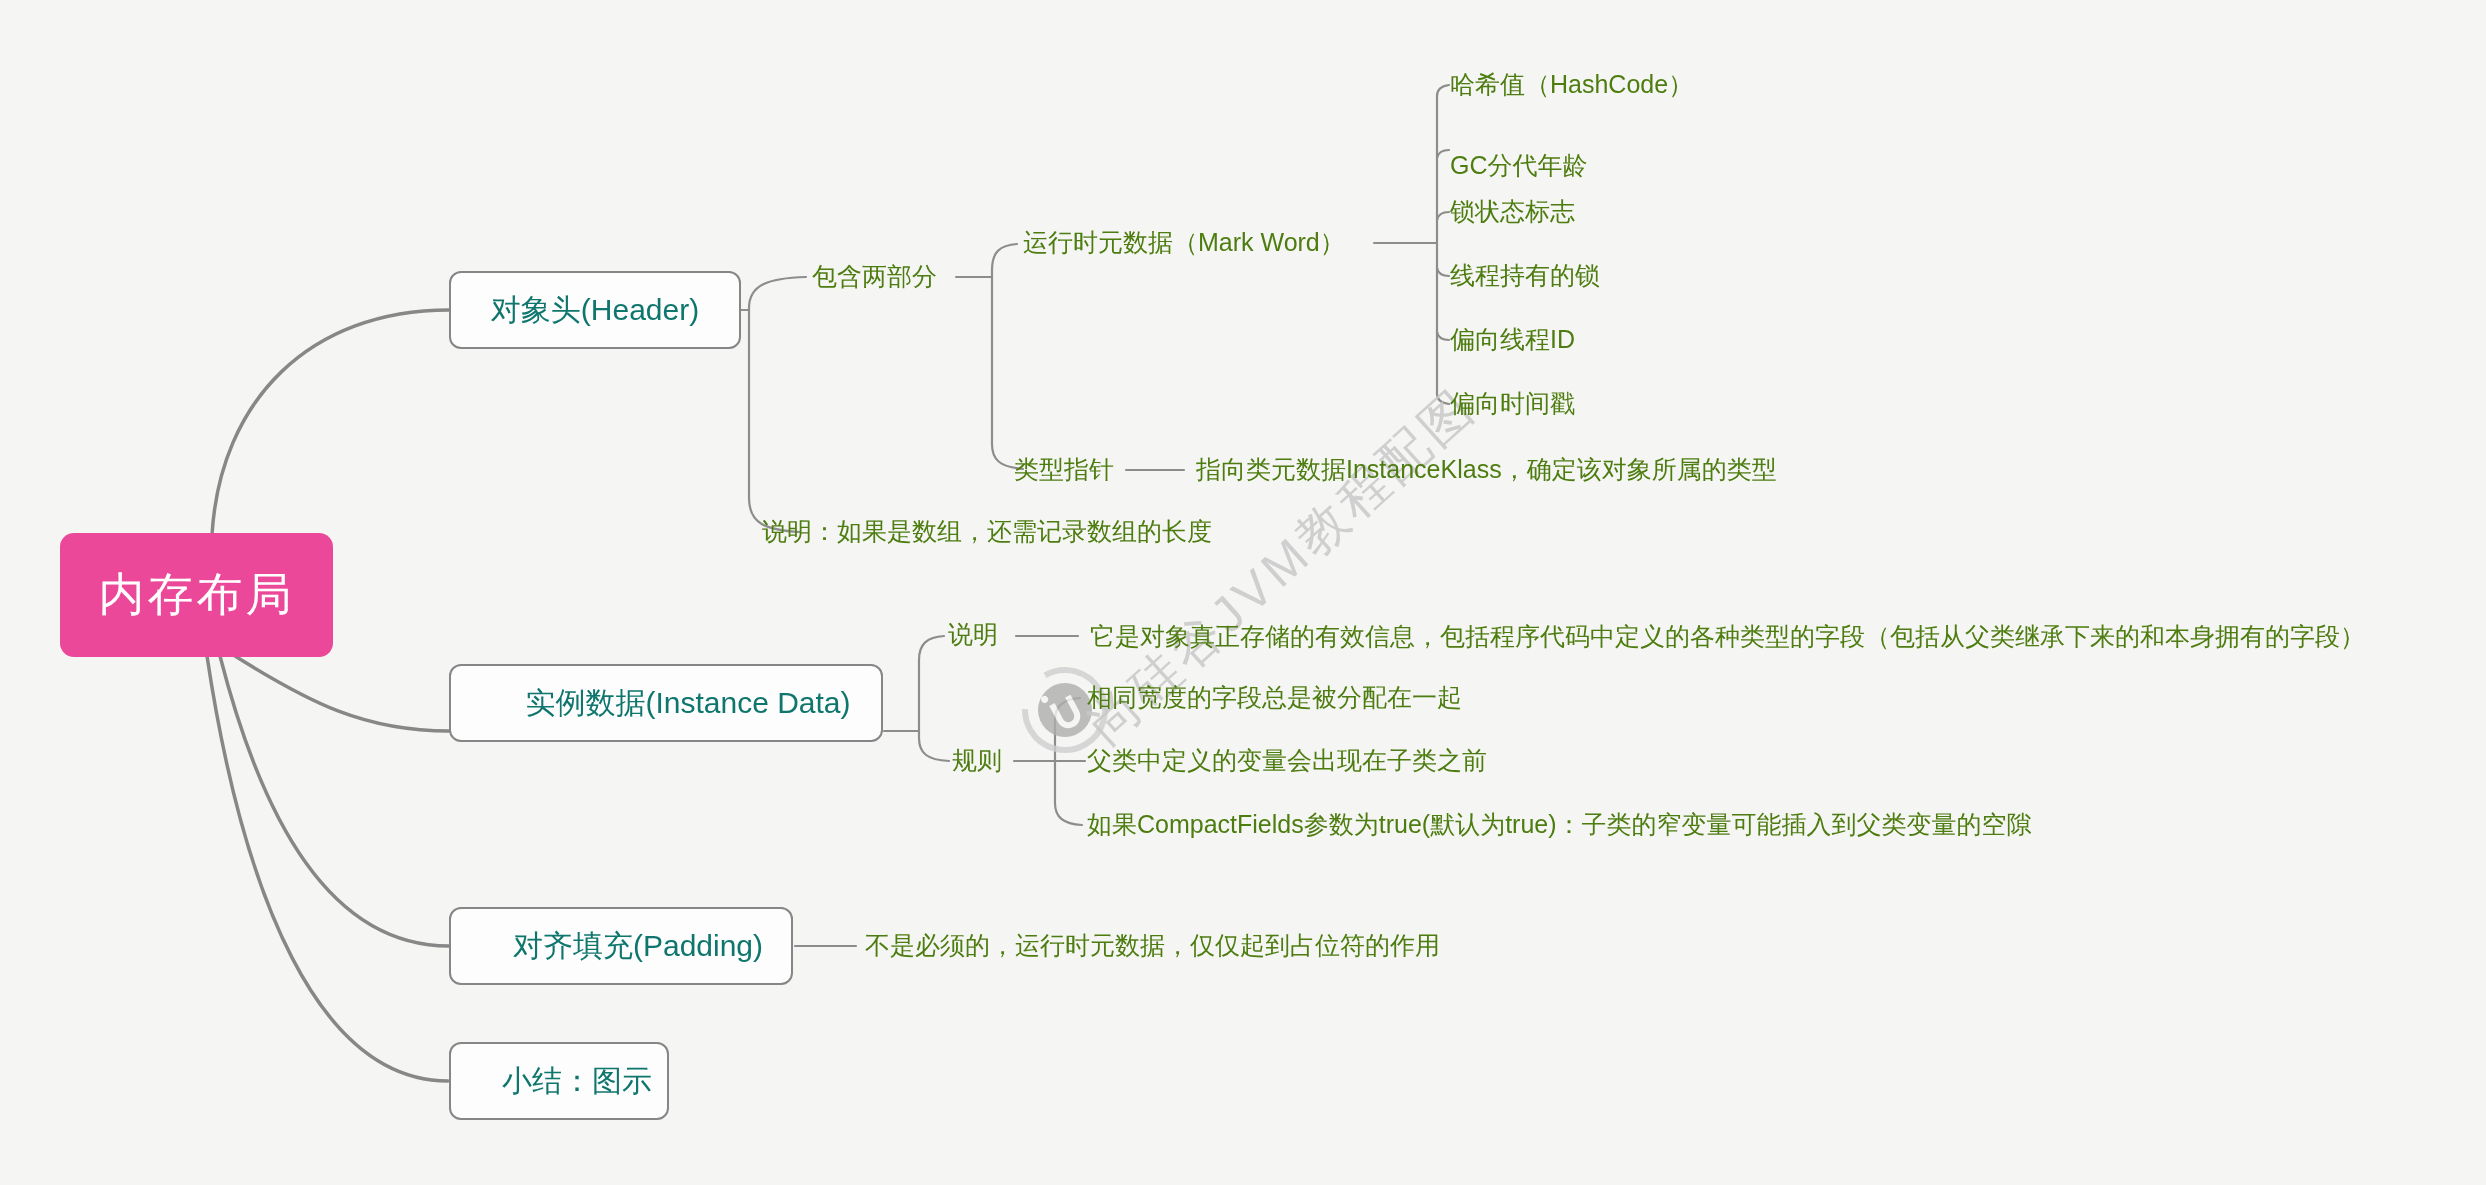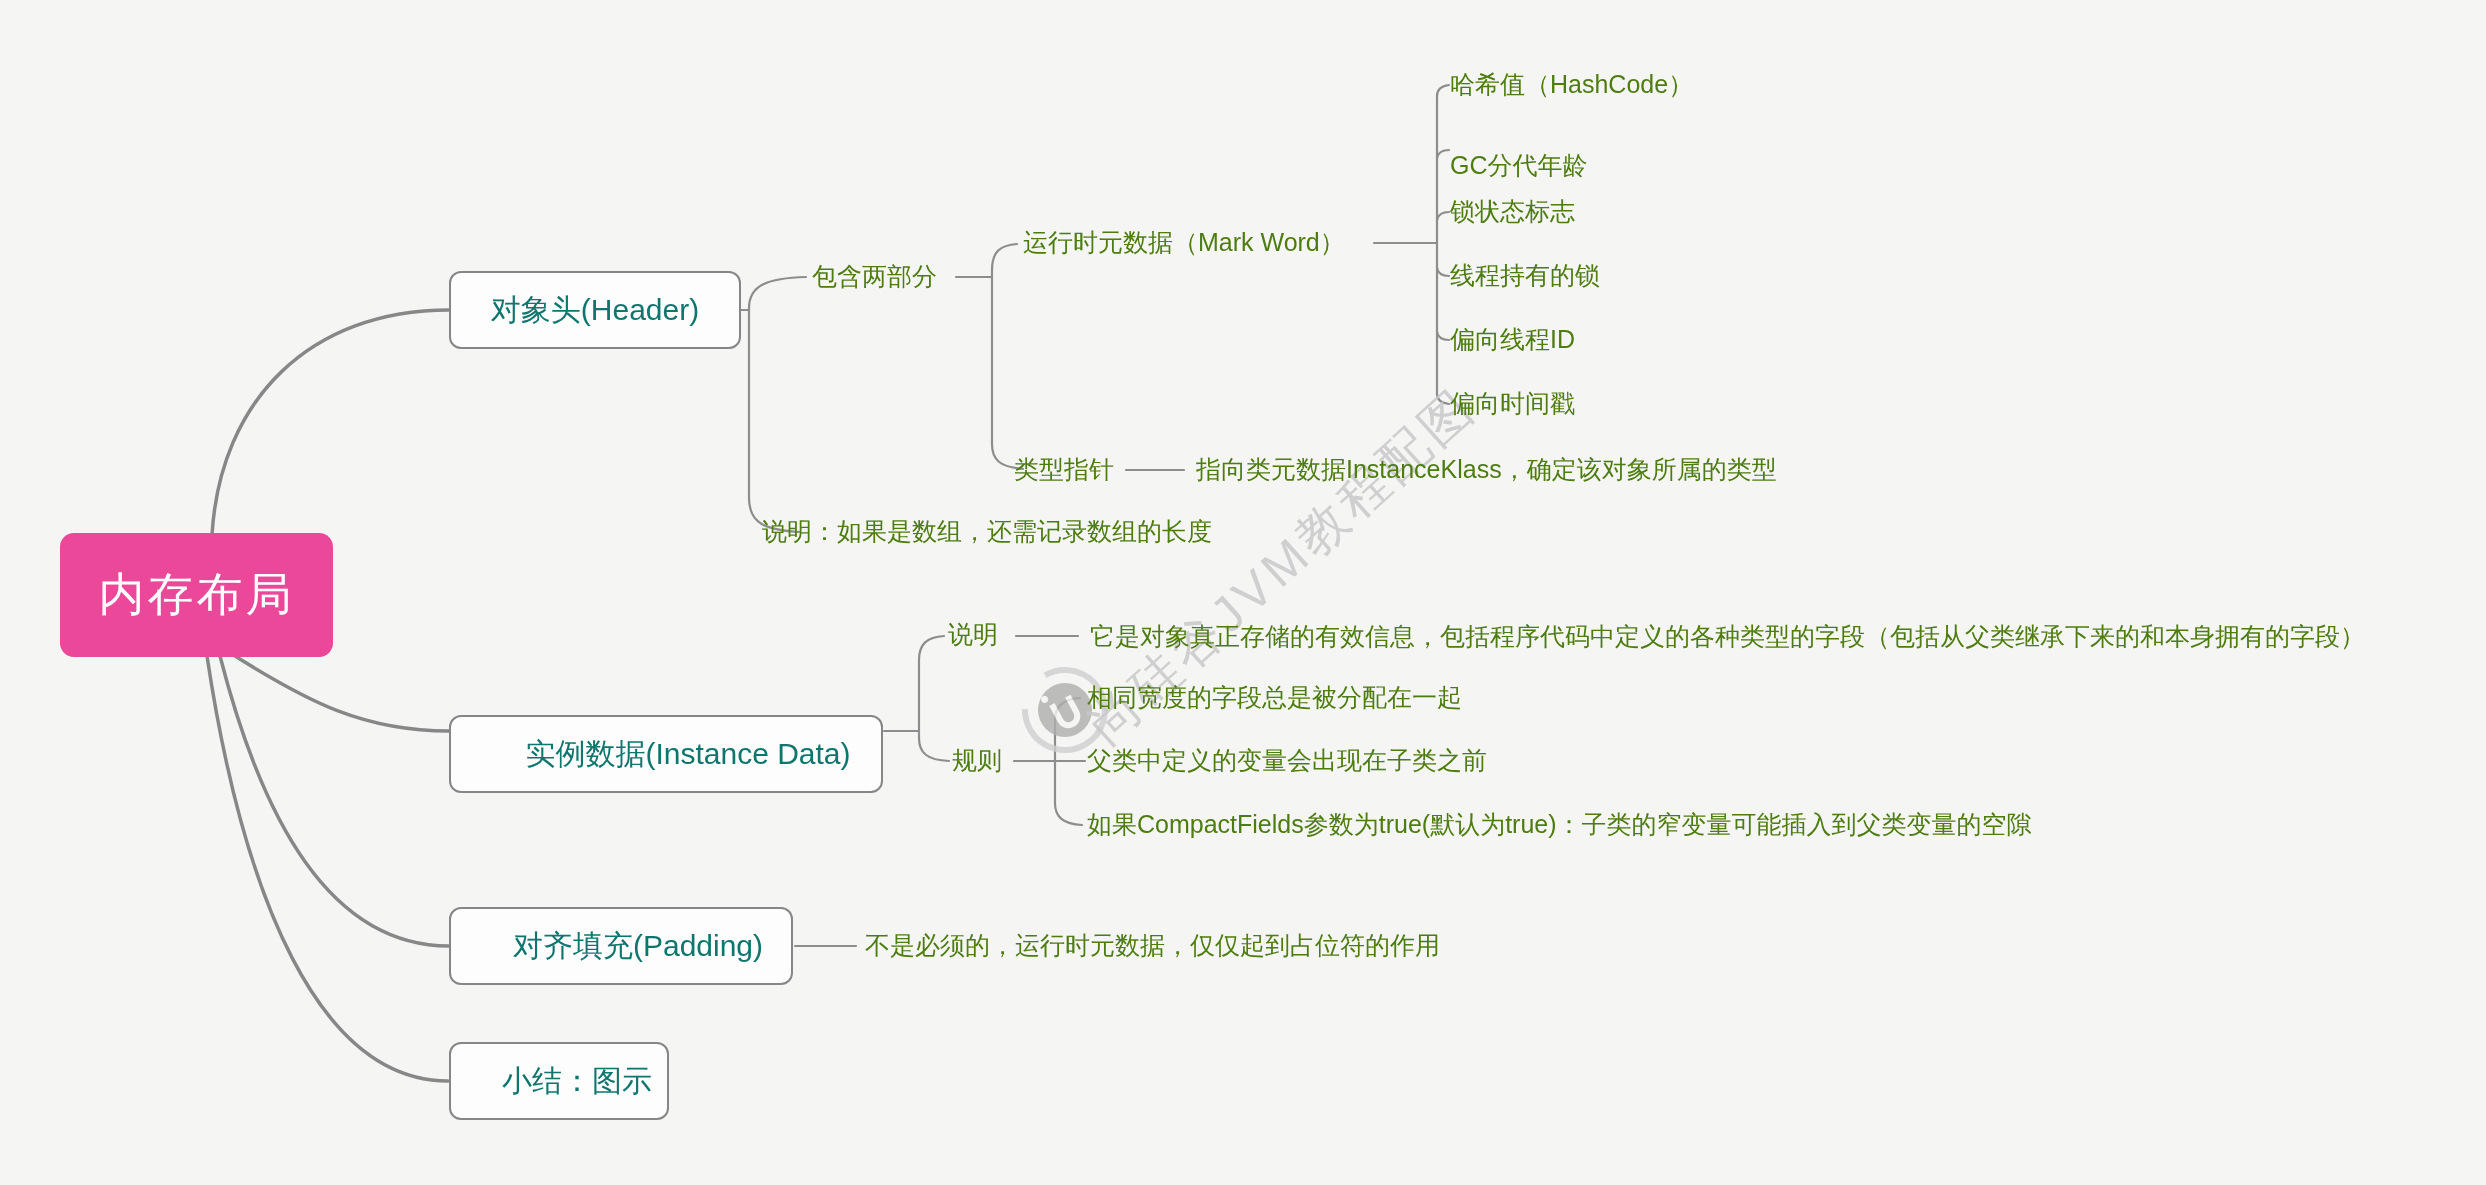--- a/index.html
+++ b/index.html
@@ -116,21 +116,21 @@
   </svg>
   <div class="watermark-text">尚硅谷JVM教程配图</div>
 
   <div class="root-box" style="left:60px;top:533px;width:273px;height:124px;">
     <span>内存布局</span>
   </div>
 
   <div class="node-box" style="left:449px;top:271px;width:292px;height:78px;">
     <span>对象头(Header)</span>
   </div>
-  <div class="node-box" style="left:449px;top:715px;width:434px;height:78px;padding-left:44px;">
+  <div class="node-box" style="left:449px;top:664px;width:434px;height:78px;padding-left:44px;">
     <span>实例数据(Instance Data)</span>
   </div>
   <div class="node-box" style="left:449px;top:907px;width:344px;height:78px;padding-left:34px;">
     <span>对齐填充(Padding)</span>
   </div>
   <div class="node-box" style="left:449px;top:1042px;width:220px;height:78px;padding-left:36px;">
     <span>小结：图示</span>
   </div>
 
   <div class="label" style="left:812px;top:277px;">包含两部分</div>

